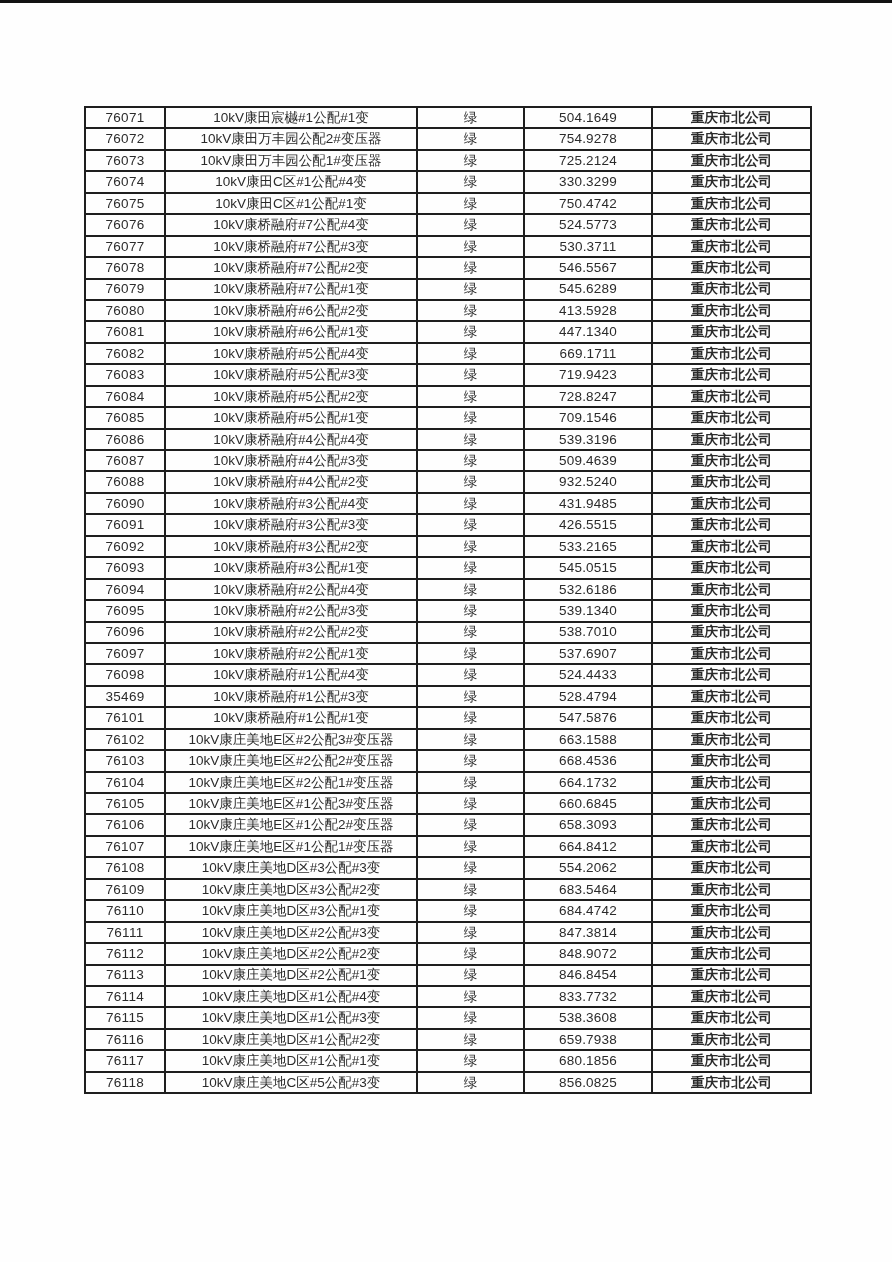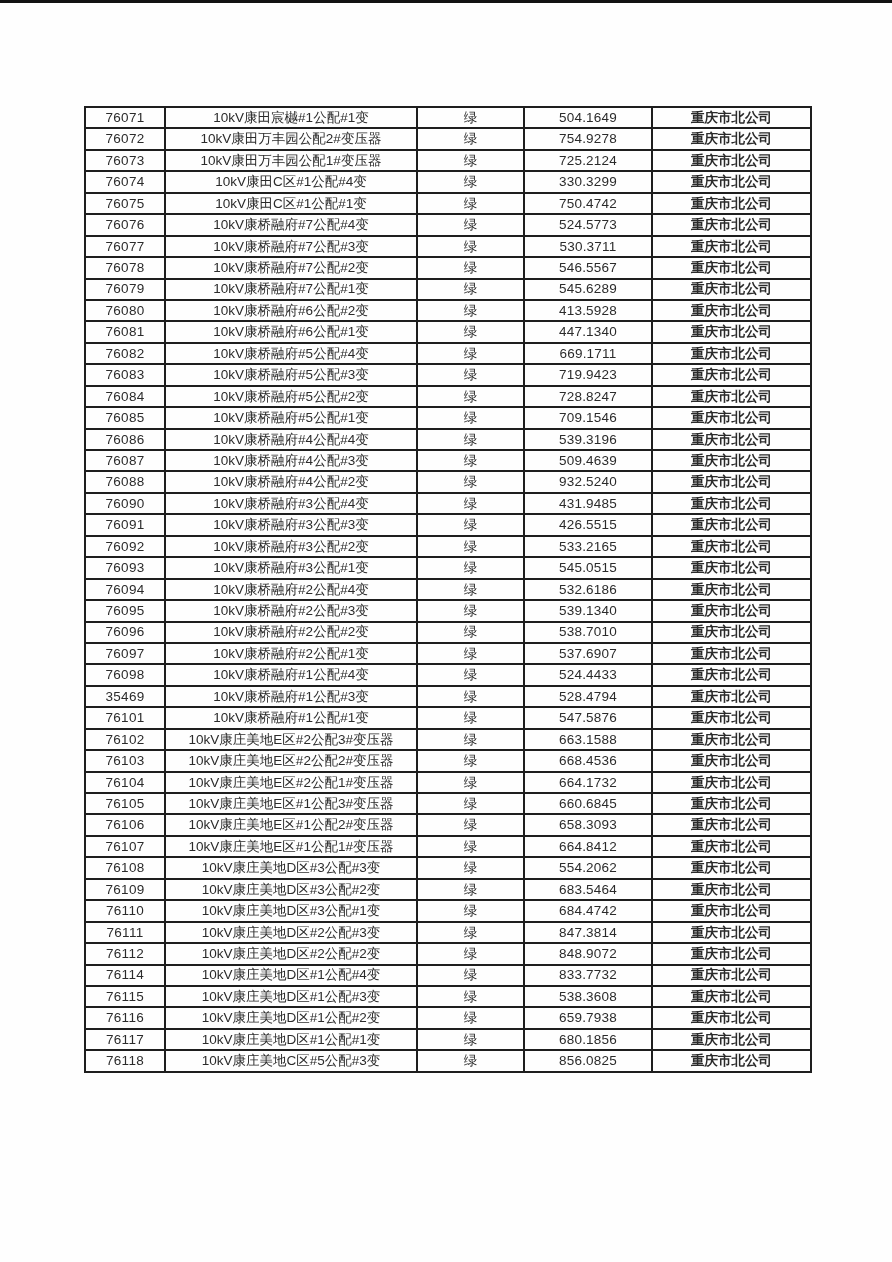--- a/index.html
+++ b/index.html
@@ -373,20 +373,27 @@
     </tr>
 
     <tr>
       <td class="c-id">76112</td>
       <td class="c-name">10kV康庄美地D区#2公配#2变</td>
       <td class="c-status">绿</td>
       <td class="c-value">848.9072</td>
       <td class="c-company">重庆市北公司</td>
     </tr>
 
+    <tr>
+      <td class="c-id">76113</td>
+      <td class="c-name">10kV康庄美地D区#2公配#1变</td>
+      <td class="c-status">绿</td>
+      <td class="c-value">846.8454</td>
+      <td class="c-company">重庆市北公司</td>
+    </tr>
 
     <tr>
       <td class="c-id">76114</td>
       <td class="c-name">10kV康庄美地D区#1公配#4变</td>
       <td class="c-status">绿</td>
       <td class="c-value">833.7732</td>
       <td class="c-company">重庆市北公司</td>
     </tr>
 
     <tr>

